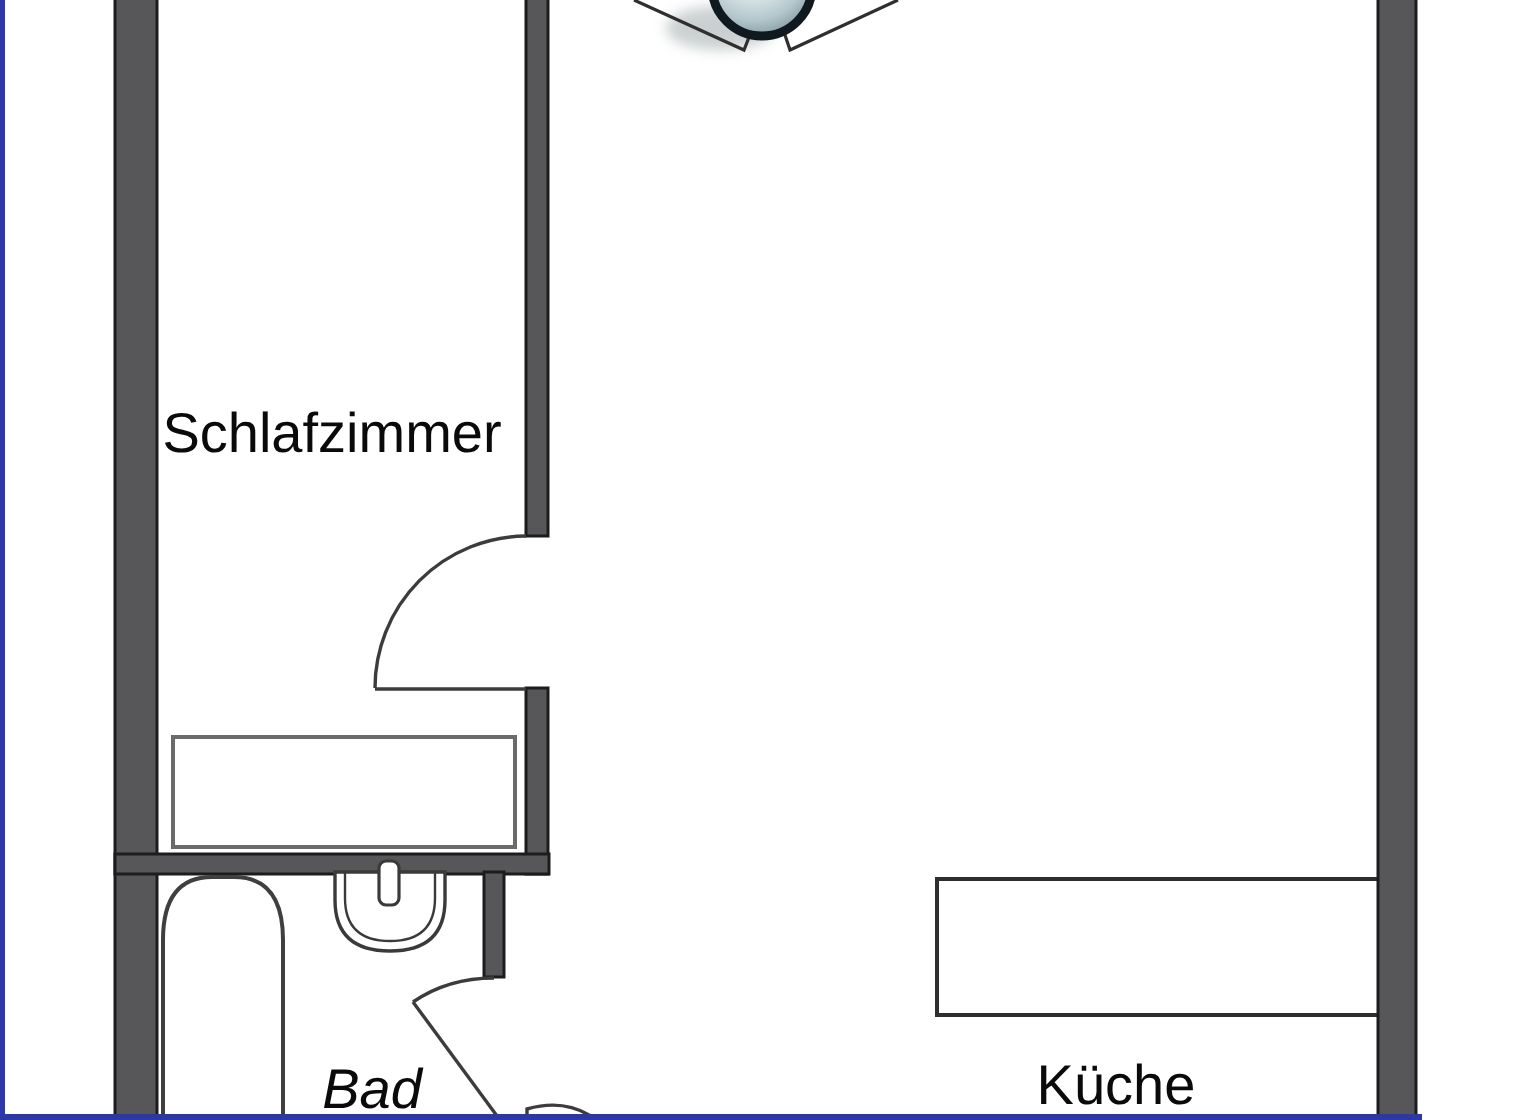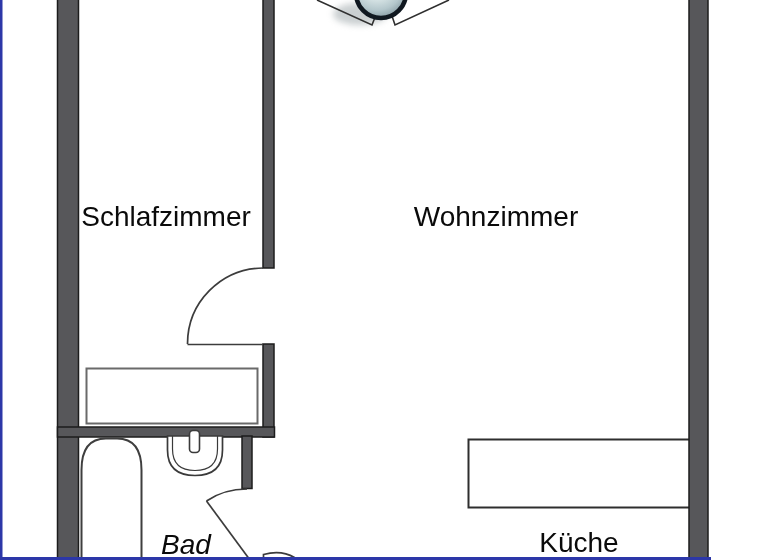--- a/index.html
+++ b/index.html
@@ -75,16 +75,15 @@
     </g>
 
     <g fill="#2c37a8">
       <rect x="0" y="0" width="2.5" height="560"></rect>
       <rect x="763.5" y="0" width="3" height="560"></rect>
       <rect x="0" y="557" width="768" height="3"></rect>
     </g>
   </svg>
 
   <div class="room-label" style="left:166px;top:217px;">Schlafzimmer</div>
-  <div class="room-label" style="left:496px;top:217px;">Wohnzimmer</div>
   <div class="room-label" style="left:186px;top:545px;font-style:italic;">Bad</div>
-  <div class="room-label" style="left:579px;top:543px;">Küche</div>
+  <div class="room-label" style="left:558px;top:543px;">Küche</div>
 </div>
 
 </body></html>

